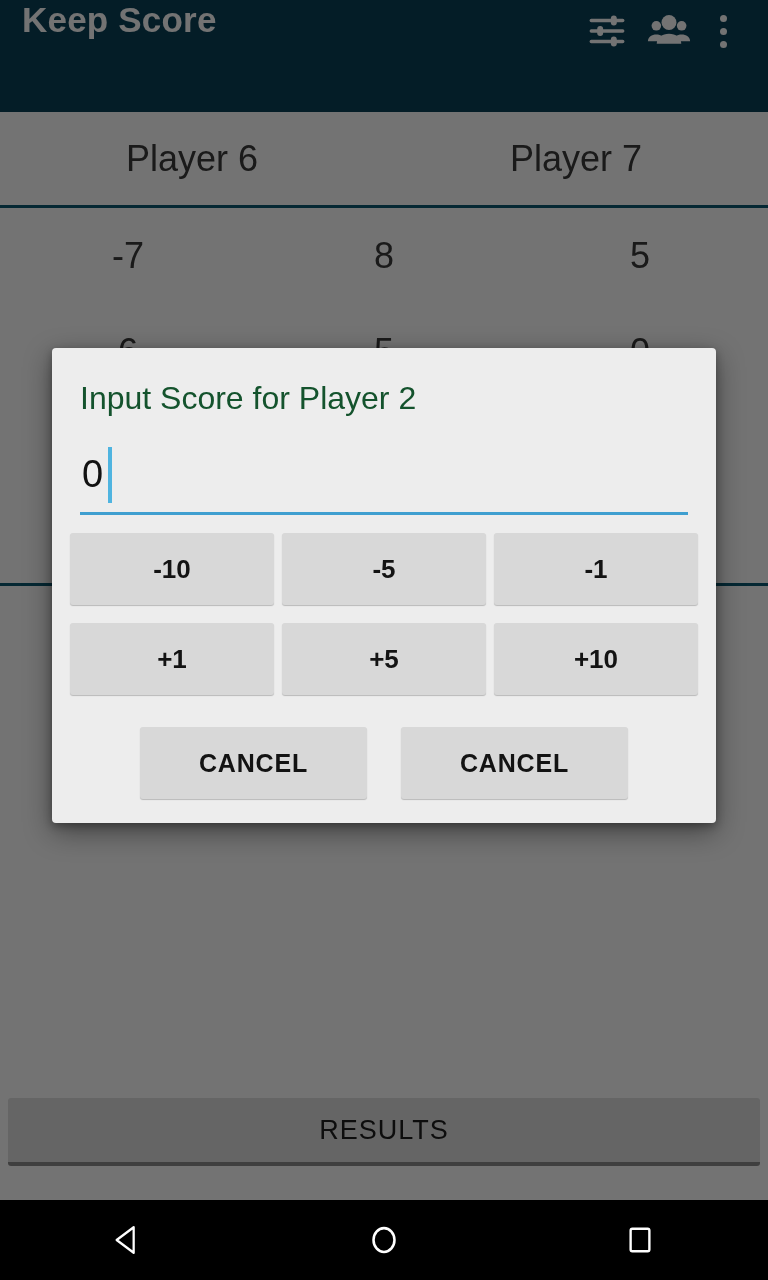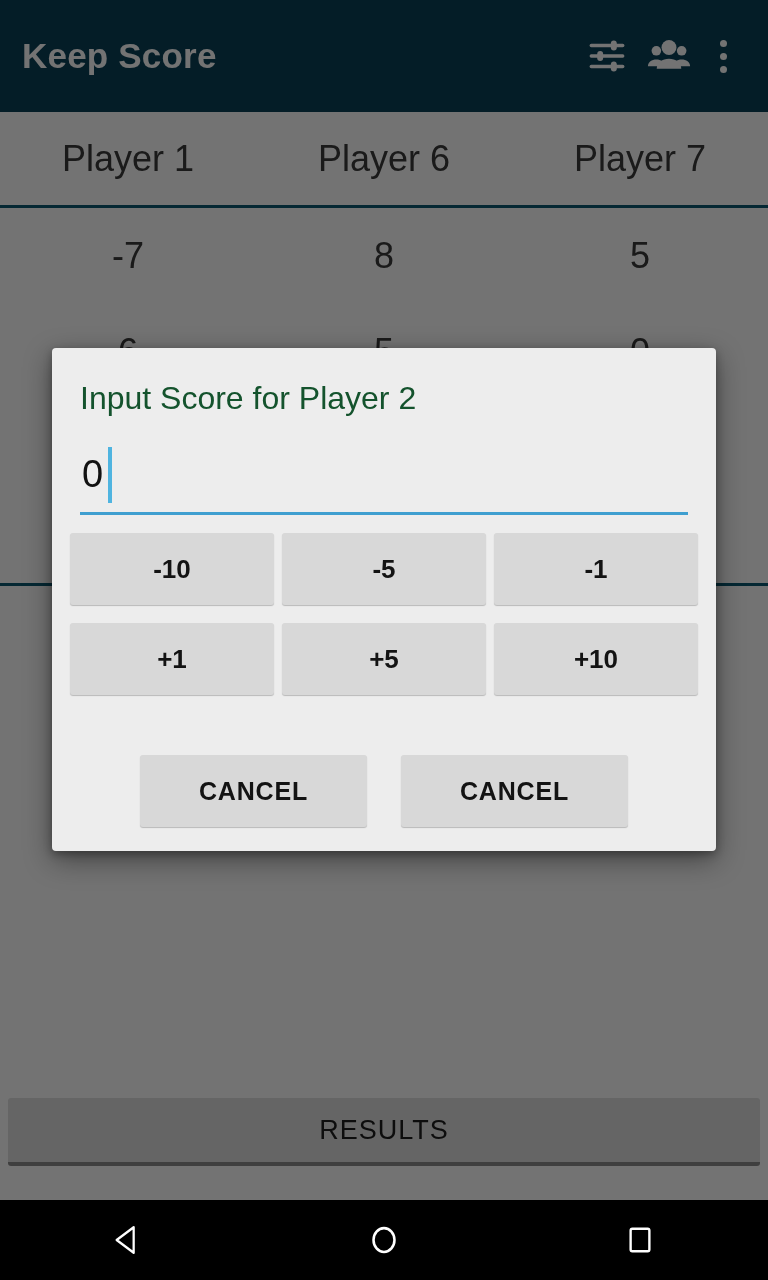--- a/index.html
+++ b/index.html
@@ -20,21 +20,21 @@
     background: #ffffff;
   }
 
   
   #appbar {
     position: absolute;
     left: 0; top: 0;
     width: 768px; height: 112px;
     background: #0a4158;
     display: flex;
-    align-items: center;
+    align-items: flex-start;
     padding: 0 22px;
   }
   #app-title {
     font-size: 35px;
     font-weight: bold;
     color: #ffffff;
     letter-spacing: 0.2px;
     flex: 1;
     white-space: nowrap;
   }
@@ -208,21 +208,20 @@
     height: 72px;
     background: #d8d8d8;
     border: none;
     border-radius: 3px;
     box-shadow: 0 1px 1px rgba(0,0,0,0.22);
     font-family: "Liberation Sans", sans-serif;
     font-size: 25px;
     font-weight: bold;
     color: #131313;
     letter-spacing: 0.8px;
-    margin-top: 28px;
   }
 
   
   #navbar {
     position: absolute;
     left: 0; top: 1200px;
     width: 768px; height: 80px;
     background: #000000;
     display: flex;
     align-items: center;
@@ -268,21 +267,20 @@
       <div class="dots">
         <div class="dot"></div>
         <div class="dot"></div>
         <div class="dot"></div>
       </div>
     </div>
   </div>
 
   <div id="content">
     <div id="header-row">
-      <div class="cell">Player 1</div>
       <div class="cell">Player 6</div>
       <div class="cell">Player 7</div>
     </div>
     <div class="table-divider"></div>
 
     <div class="score-row">
       <div class="cell">-7</div>
       <div class="cell">8</div>
       <div class="cell">5</div>
     </div>

